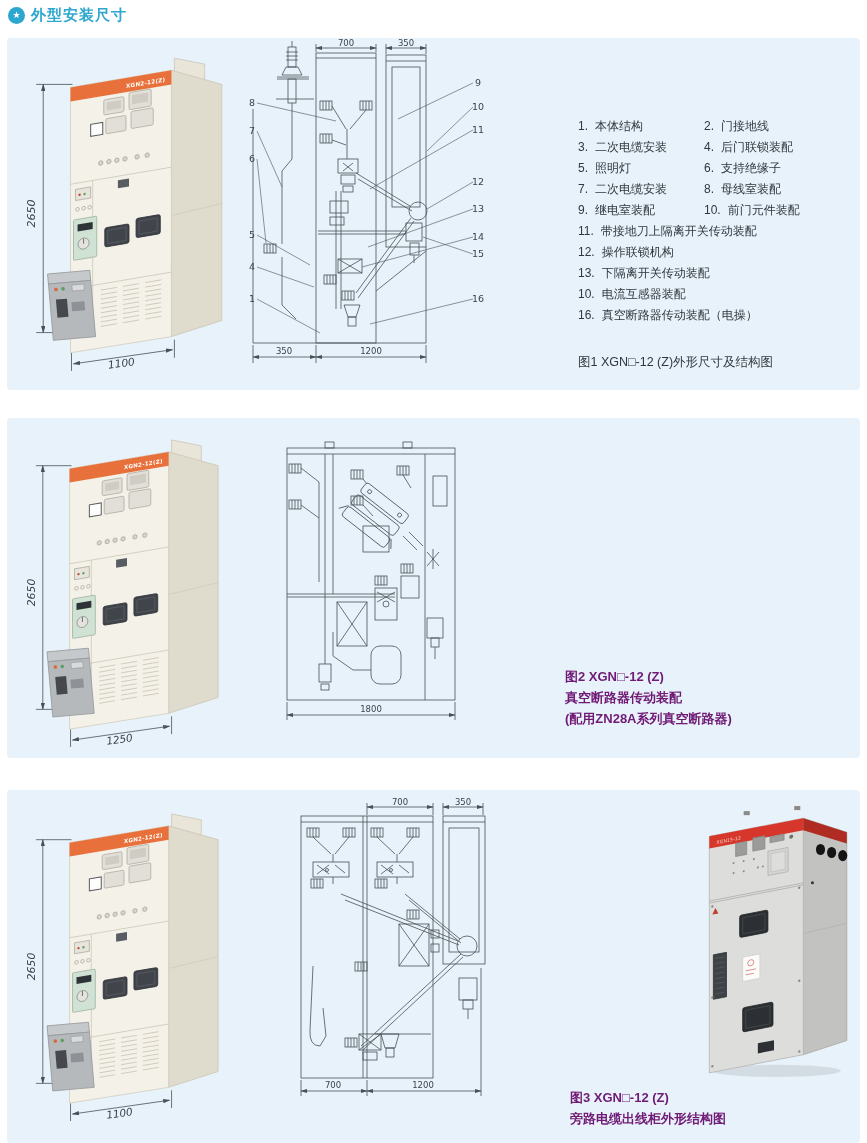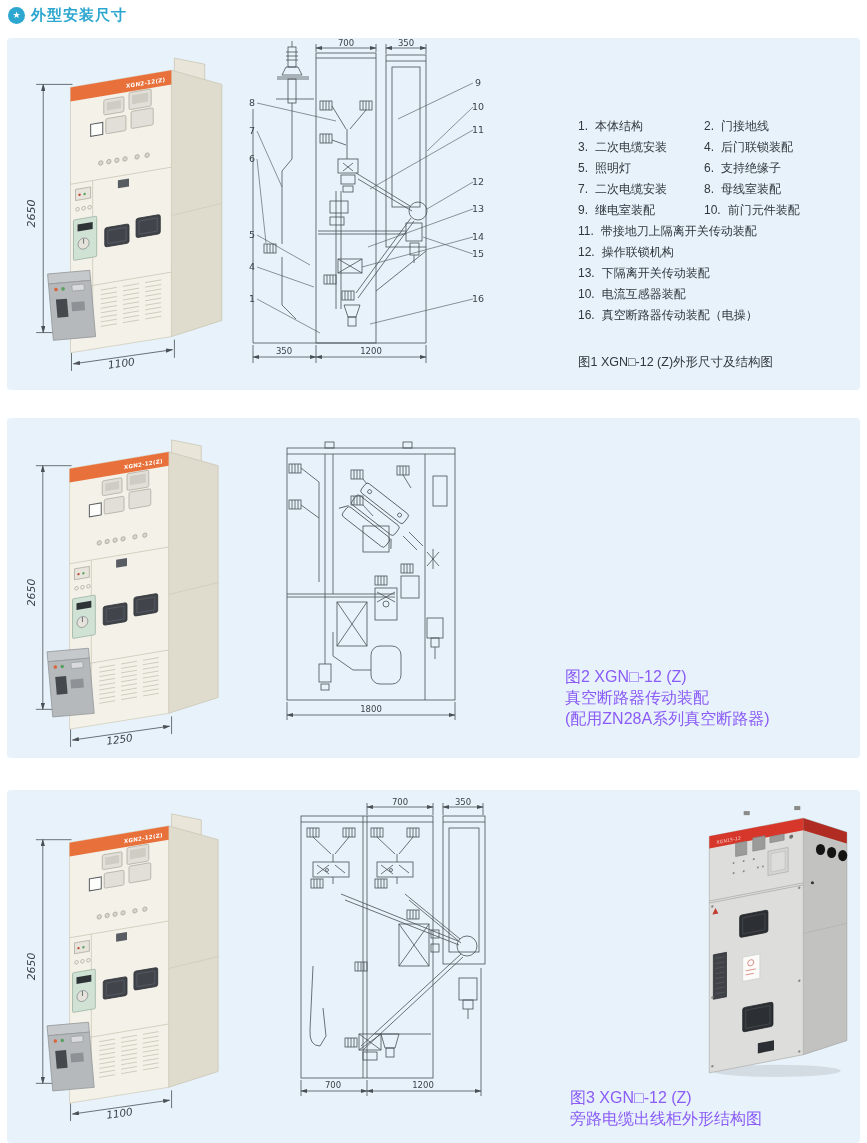--- a/index.html
+++ b/index.html
@@ -19,21 +19,21 @@
   .co{font-size:9.5px;fill:#3c4249;text-anchor:middle;}
   .dimv{font-size:11px;fill:#3c4249;font-style:italic;text-anchor:middle;}
   .dimb{font-size:10.5px;fill:#3c4249;font-style:italic;text-anchor:middle;}
   .plate{font-size:5.5px;font-weight:bold;fill:#ffffff;letter-spacing:.3px;}
   .plate2{font-size:4.5px;fill:#f2cfc9;letter-spacing:.2px;}
   .legend{position:absolute;left:571px;top:78px;width:282px;color:#31373d;font-size:12px;}
   .lg{display:grid;grid-template-columns:126px 1fr;}
   .li{line-height:21px;white-space:nowrap;}
   .li .n{margin-right:7px;}
   .cap1{position:absolute;left:571px;top:316px;font-size:12.5px;color:#31373d;}
-  .capblock{position:absolute;font-size:16px;line-height:21px;color:#8b5cf6;}
+  .capblock{position:absolute;font-size:13px;line-height:21px;color:#701a75;font-weight:bold;}
 </style>
 </head>
 <body>
 
 <svg width="0" height="0" style="position:absolute" aria-hidden="true">
   <defs>
     <marker id="aC" viewBox="0 0 10 6" refX="9" refY="3" markerWidth="9" markerHeight="5.4" orient="auto-start-reverse">
       <path d="M0,0L10,3L0,6z" fill="#4a5056"></path>
     </marker>
     <g id="cabinet-art">

